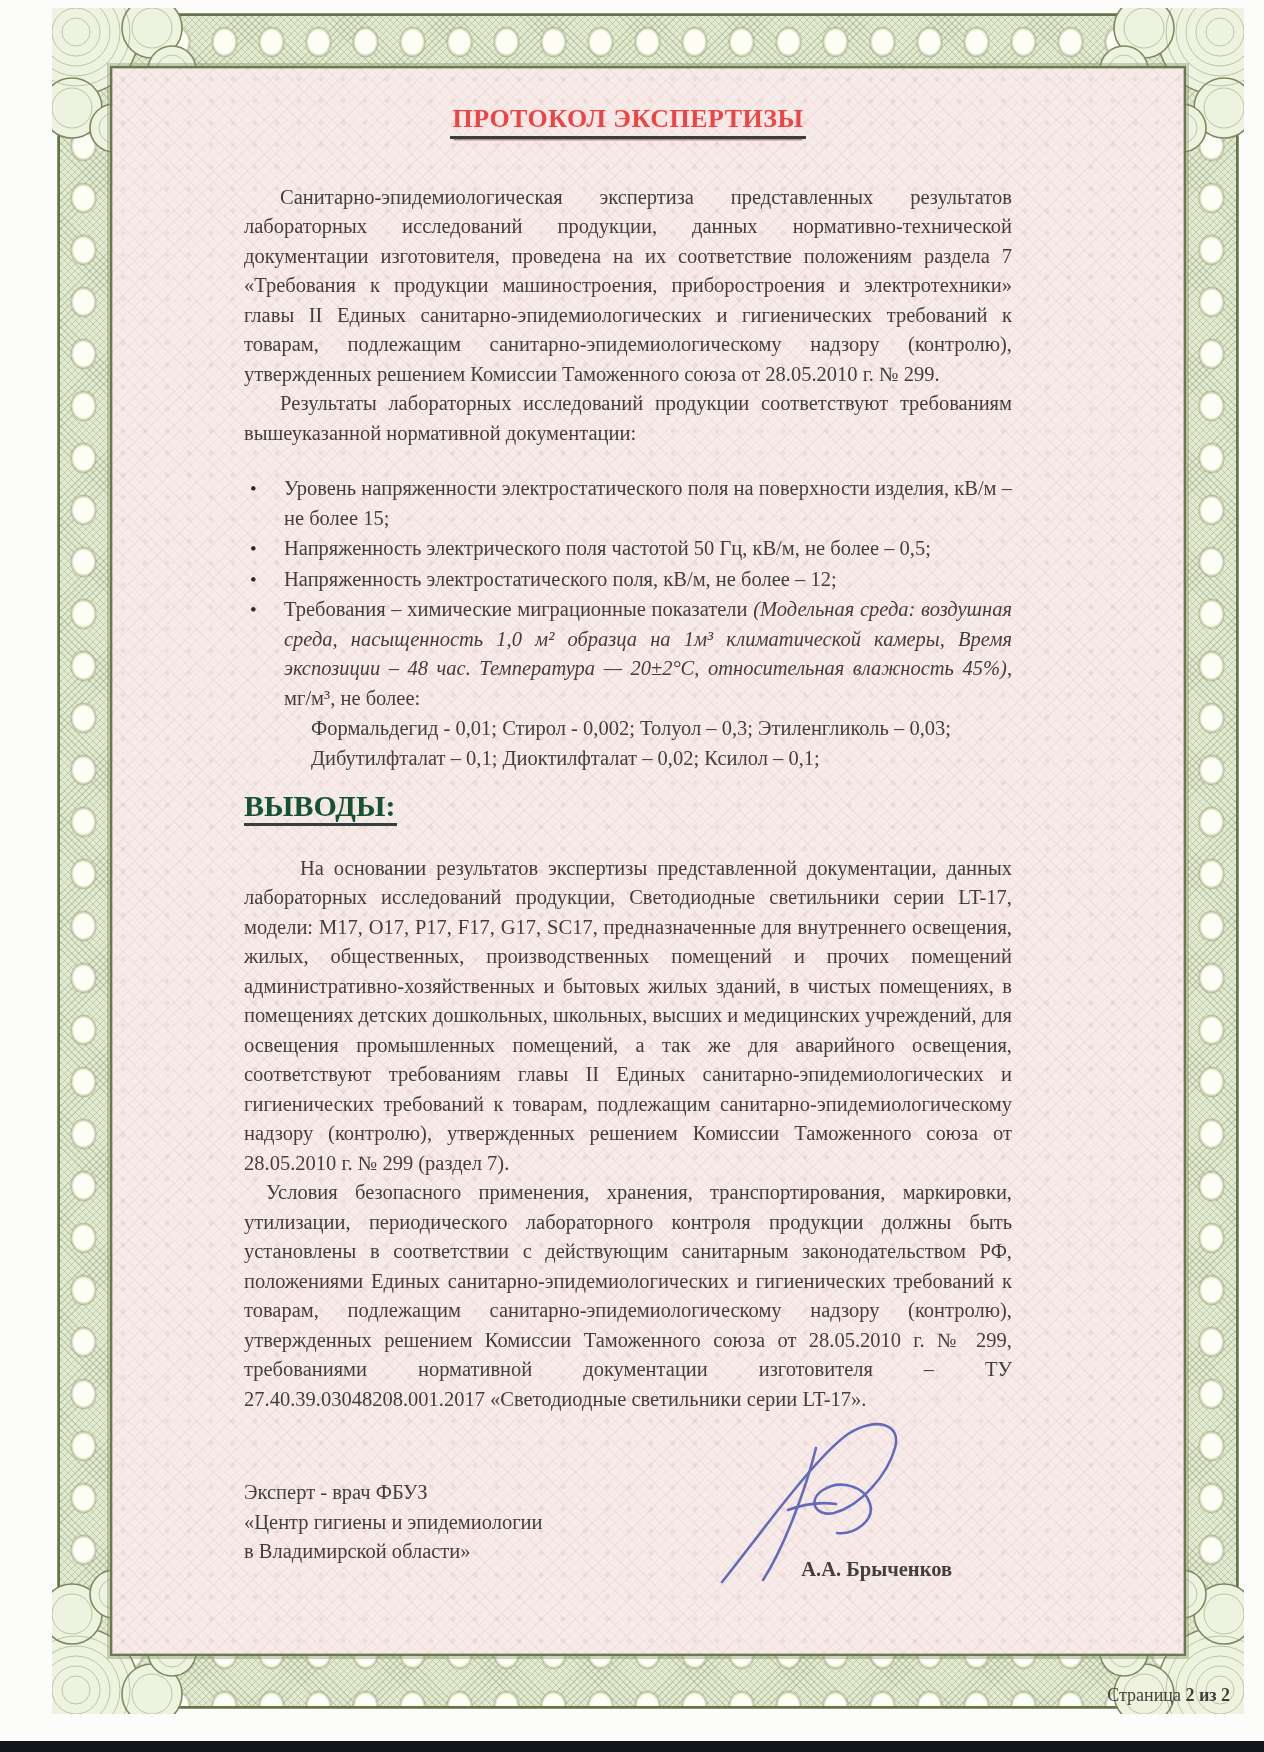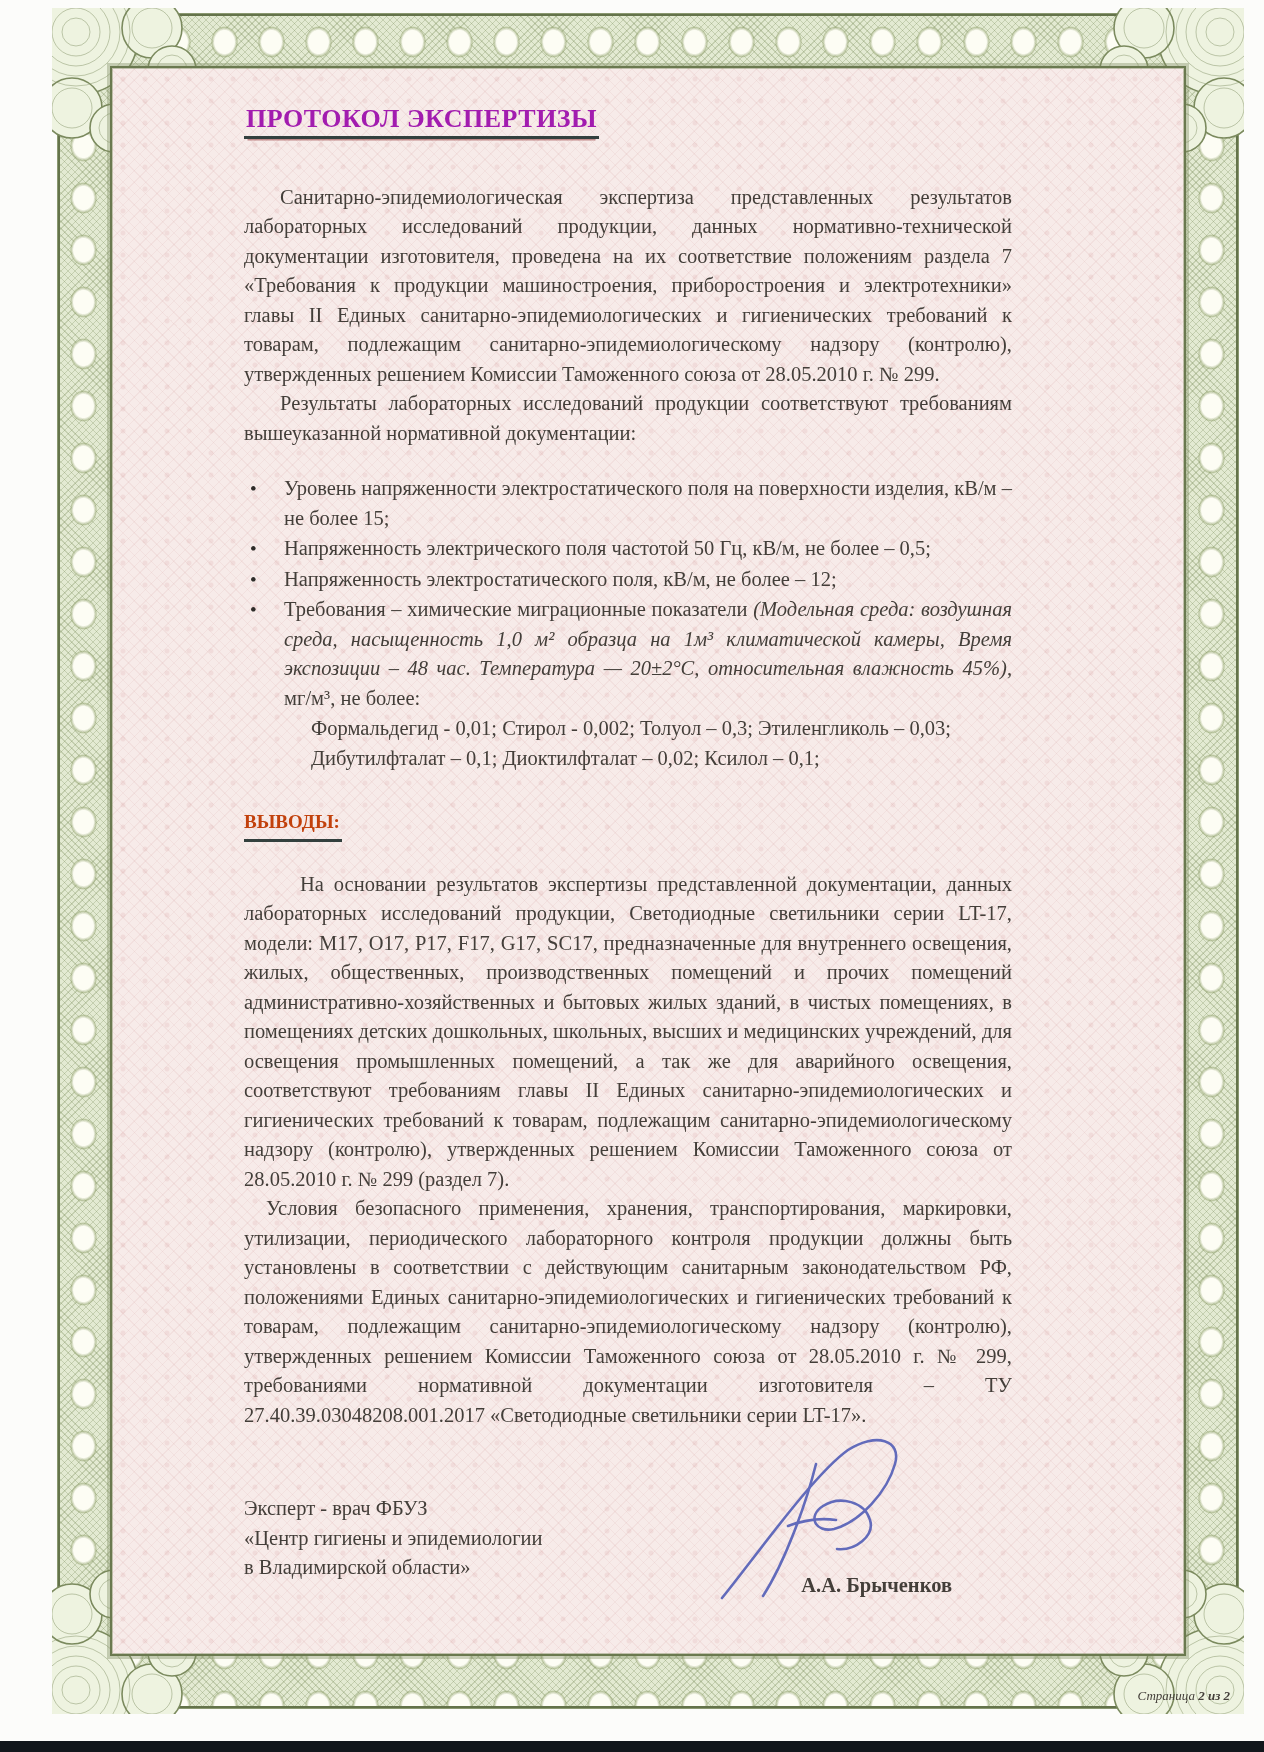--- a/index.html
+++ b/index.html
@@ -41,46 +41,46 @@
   .c-tr{right:-8px;top:-8px;transform:rotate(90deg);}
   .c-br{right:-8px;bottom:-8px;transform:rotate(180deg);}
   .c-bl{left:-8px;bottom:-8px;transform:rotate(270deg);}
 
   .content{
     position:absolute;left:110px;right:104px;top:50px;bottom:50px;
     padding:0 122px 0 76px;
     font-size:20.5px;line-height:29.5px;
   }
   .doc-title{
-    margin-top:40px;font-size:26px;font-weight:bold;color:#a21caf;
+    text-align:center;margin-top:40px;font-size:26px;font-weight:bold;color:#ef4444;
     letter-spacing:.5px;
   }
   .doc-title span{
     display:inline-block;padding:0 2px 2px 2px;
     border-bottom:3.5px solid #33403e;
     box-shadow:0 5px 0 -3.5px rgba(150,60,60,.55);
   }
   p{margin:0;text-align:justify;}
   .p-intro{margin-top:44px;text-indent:36px;}
   .p-results{text-indent:36px;}
   .bullets{margin-top:26px;}
   .bullet-row{display:flex;align-items:flex-start;margin-bottom:1px;}
   .bullet-dot{flex:0 0 34px;padding-left:6px;font-size:19px;color:#2e2c29;line-height:29.5px;}
   .bullet-text{flex:1;text-align:justify;}
   .b-ital{font-style:italic;}
   .chem{padding-left:67px;text-align:left;}
-  .concl-head{margin-top:34px;font-size:19px;font-weight:bold;color:#c2410c;}
+  .concl-head{margin-top:18px;font-size:30px;font-weight:bold;color:#14532d;}
   .concl-head span{display:inline-block;border-bottom:3.5px solid #33403e;padding:0 2px 2px 0;}
   .c1{margin-top:28px;text-indent:56px;}
   .c2{text-indent:22px;}
   .sig-area{position:relative;margin-top:42px;height:150px;}
   .sig-left{position:absolute;left:0;top:22px;line-height:29.5px;}
   .sig-name{position:absolute;right:60px;bottom:22px;font-weight:bold;}
   .sig-ink{position:absolute;left:420px;top:-42px;}
-  .footer-line{position:absolute;right:-96px;bottom:-52px;font-size:13px;white-space:nowrap;font-style:italic;}
+  .footer-line{position:absolute;right:-96px;bottom:-52px;font-size:18px;white-space:nowrap;}
   .footer-line .pg{font-weight:bold;}
   .hatch{stroke:rgba(125,140,96,.45);fill:none;stroke-width:1;}
 </style>
 </head>
 <body>
 
 <div class="cert">
   <div class="frame">
 
     <div class="corner c-tl">

